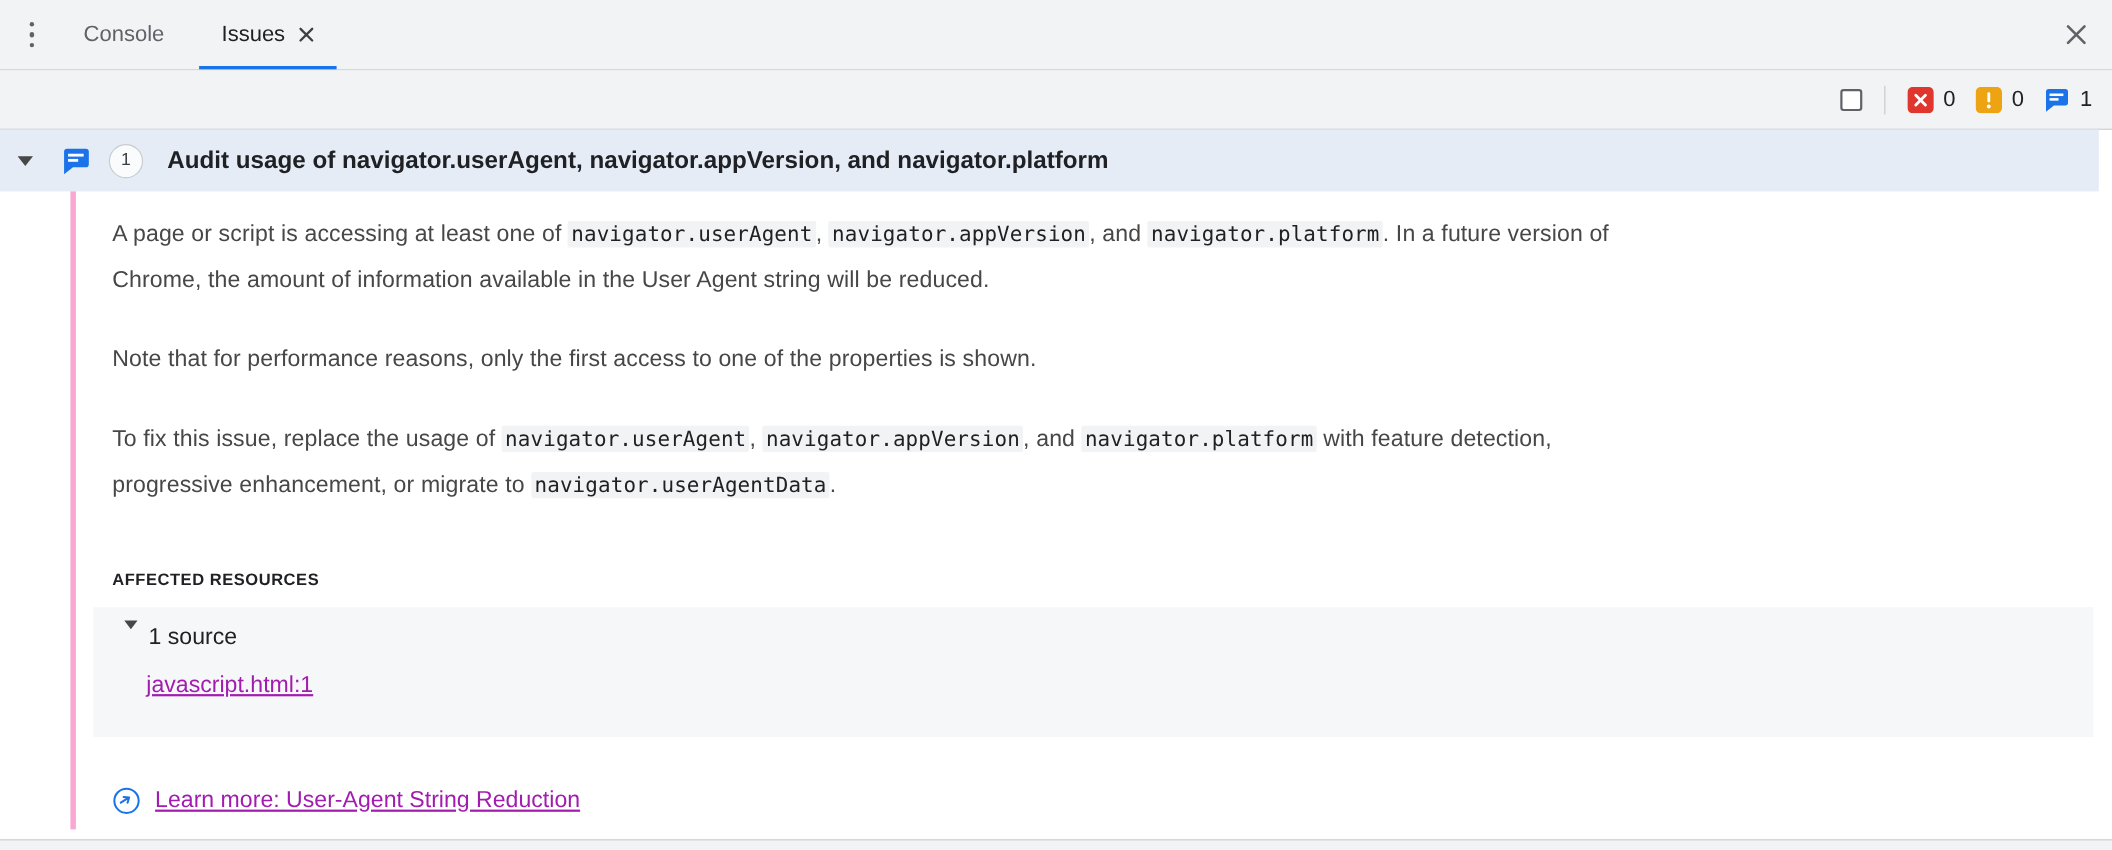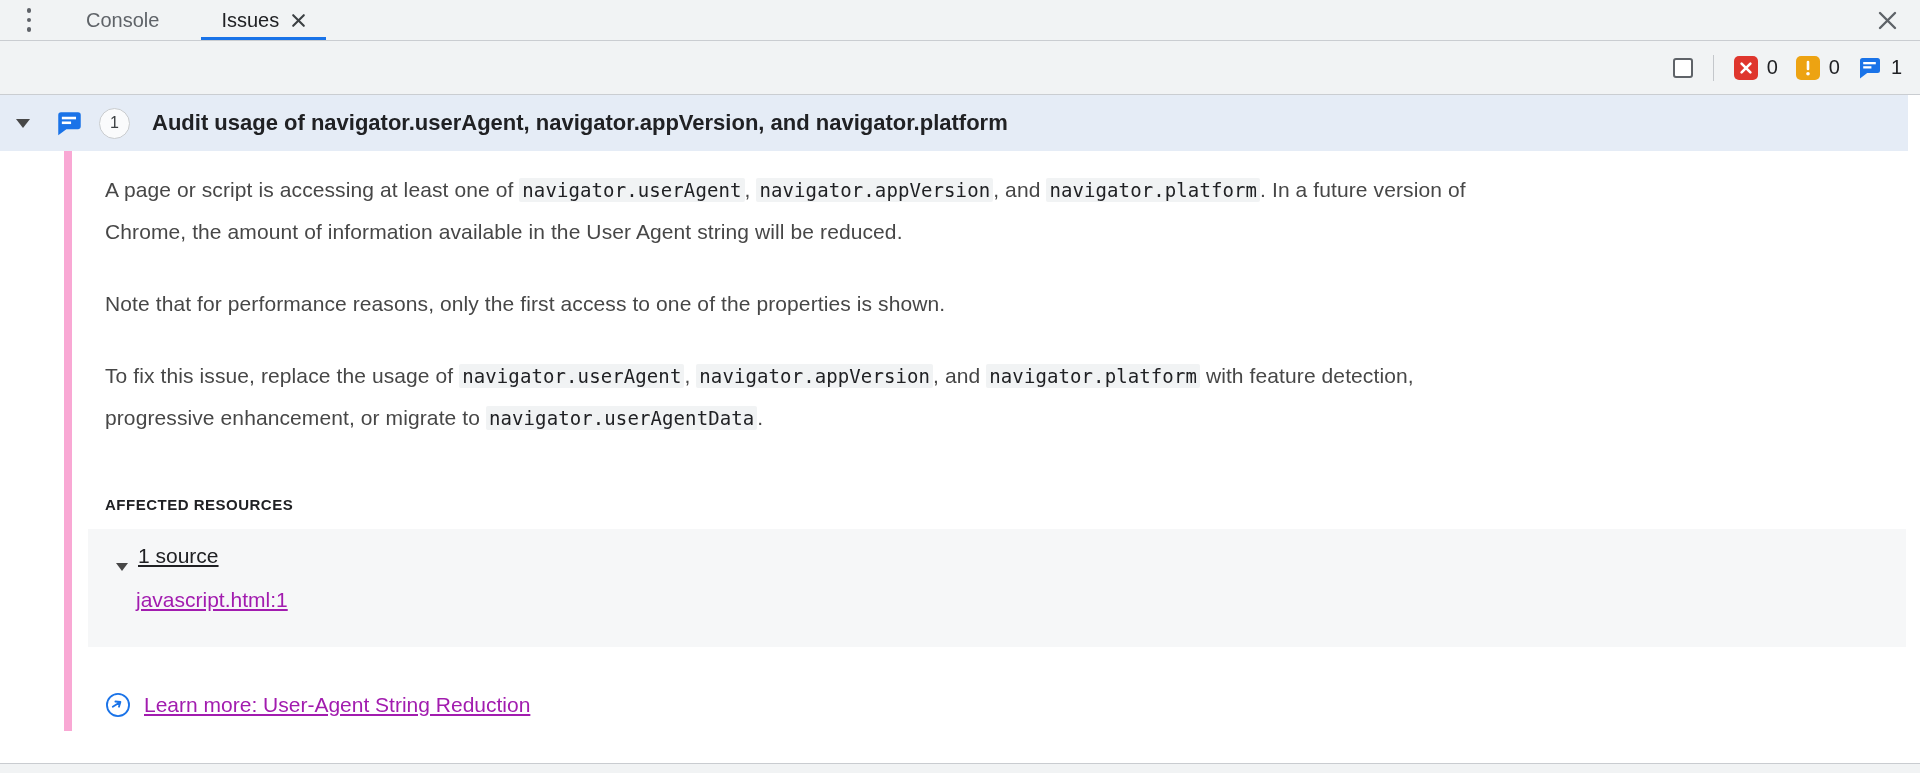--- a/index.html
+++ b/index.html
@@ -2,22 +2,22 @@
 <html><head>
 <meta charset="utf-8">
 <style>
   * { margin:0; padding:0; box-sizing:border-box; }
   html,body { background:#fff; }
   body { font-family:"Liberation Sans","DejaVu Sans",sans-serif; color:#202124; }
   .panel { position:relative; width:1920px; height:773px; background:#fff; overflow:hidden; }
 
   
   .tabbar {
-    height:41px; background:#f1f3f4; border-bottom:1px solid #cacdd1;
-    display:flex; align-items:stretch;gap:10px;
+    height:64px; background:#f1f3f4; border-bottom:1px solid #cacdd1;
+    display:flex; align-items:stretch;
   }
   .kebab {
     align-self:center; margin-left:22px; width:14px; display:flex; flex-direction:column;
     align-items:center; gap:5px; cursor:pointer; padding:4px 0;
   }
   .kebab i { width:4.5px; height:4.5px; border-radius:50%; background:#5f6368; }
   .tab {
     display:flex; align-items:center; font-size:20px; color:#5f6368;
     padding:0 22px; position:relative; cursor:pointer;
   }
@@ -56,40 +56,40 @@
   }
   .issue-kind-icon { width:27px; height:27px; margin-left:26px; display:flex; }
   .issue-count-pill {
     margin-left:16px; min-width:31px; height:31px; border-radius:16px;
     background:#fafbfc; border:1px solid #c9cccf; display:flex; align-items:center; justify-content:center;
     font-size:16px; color:#3c4043;
   }
   .issue-title { margin-left:22px; font-size:22px; font-weight:700; color:#202124; }
 
   .issue-body {
-    margin-left:64px; border-left:8px solid #f9a8d4;
+    margin-left:64px; border-left:5px solid #f9a8d4;
     padding:18px 0 12px 33px; width:1844px;
   }
   .issue-body p {
     font-size:21px; line-height:41px; color:#474747; letter-spacing:0.1px;
   }
   .issue-body p + p { margin-top:31px; }
   .issue-body code {
     font-family:"DejaVu Sans Mono","Liberation Mono",monospace;
     font-size:19px; background:#f1f3f4; color:#202124; padding:1px 3px; border-radius:2px;
   }
   .ar-heading {
     margin-top:56px; font-size:15px; font-weight:700; letter-spacing:0.5px;
     color:#202124; line-height:20px;
   }
   .source-box {
     margin-top:14px; margin-left:-17px; width:1818px; background:#f6f7f8;
     padding:12px 0 30px 28px;
   }
-  .source-toggle { display:flex; align-items:flex-end; cursor:pointer; line-height:30px;text-decoration:underline; }
+  .source-toggle { display:flex; align-items:flex-start; cursor:pointer; line-height:30px; }
   .source-caret {
     width:0; height:0; margin-right:10px;
     border-left:6px solid transparent; border-right:6px solid transparent;
     border-top:8px solid #474747;
   }
   .source-toggle-label { font-size:21px; color:#202124; }
   .source-link-row { margin-top:14px; margin-left:20px; line-height:30px; }
   a.blue-link { color:#a21caf; text-decoration:underline; font-size:21px; cursor:pointer; }
   .learn-more-row { margin-top:44px; display:flex; align-items:center; gap:13px; height:28px; }
   .learn-more-icon { width:26px; height:26px; display:flex; }

